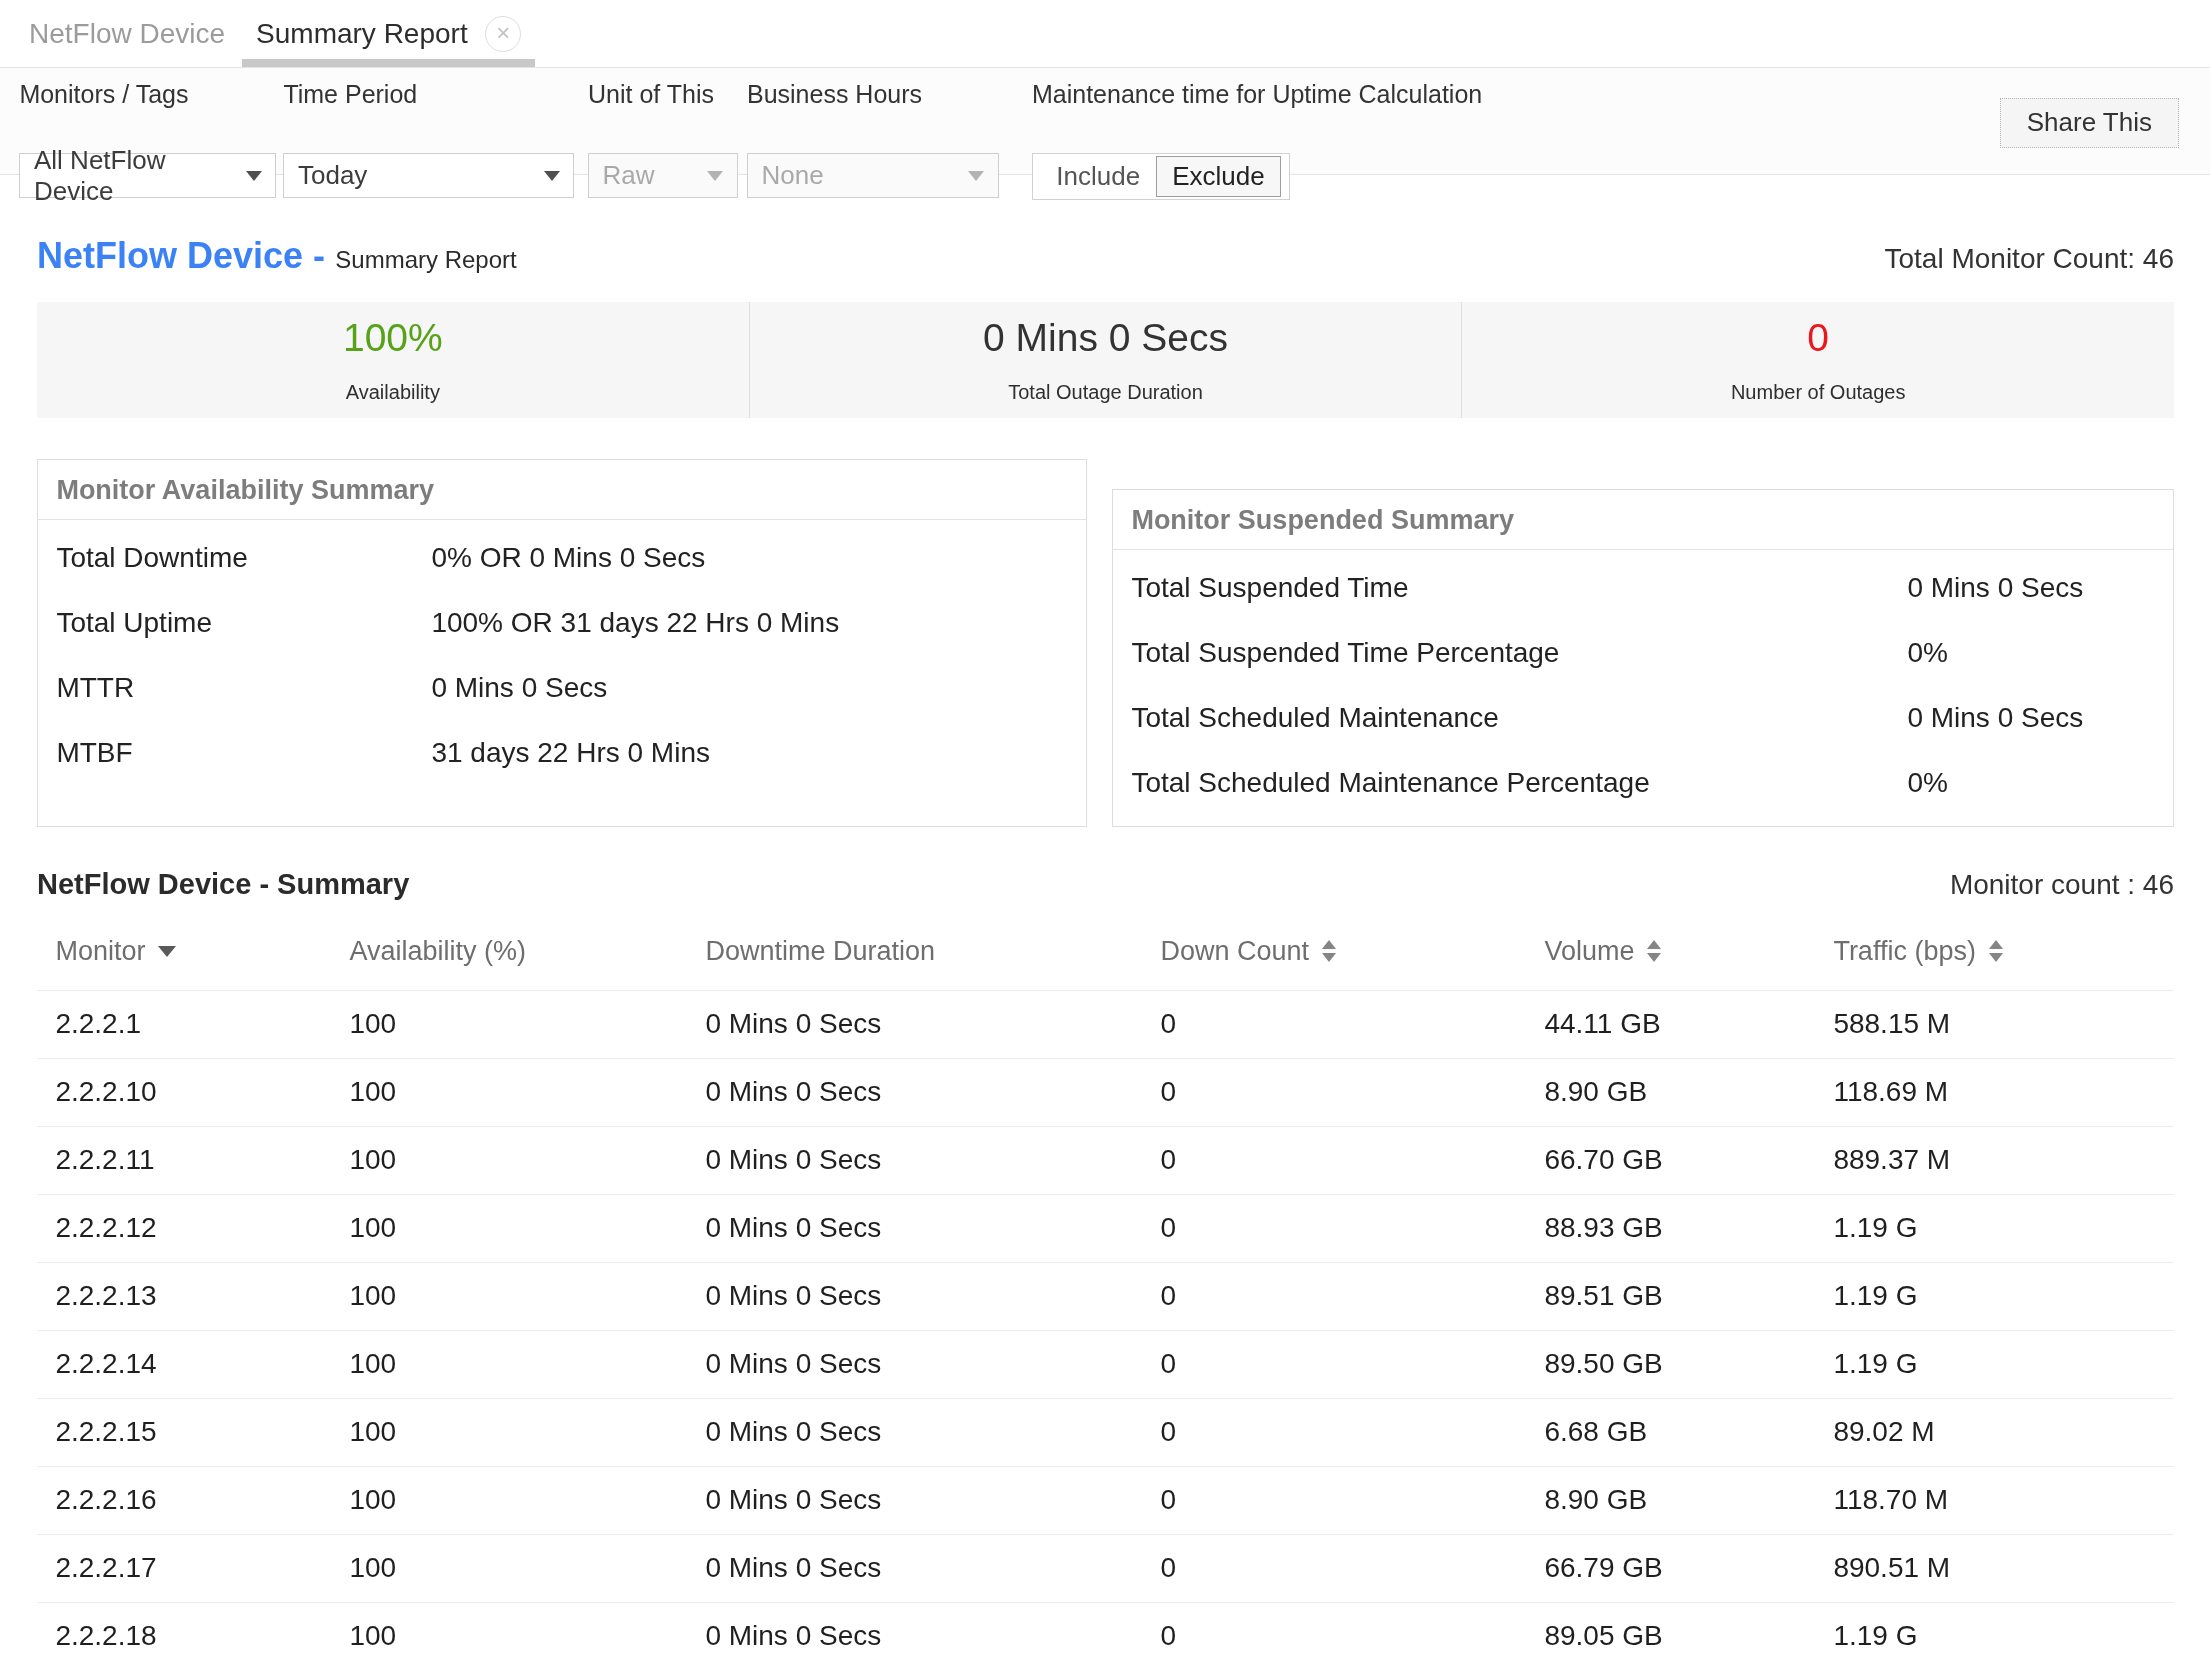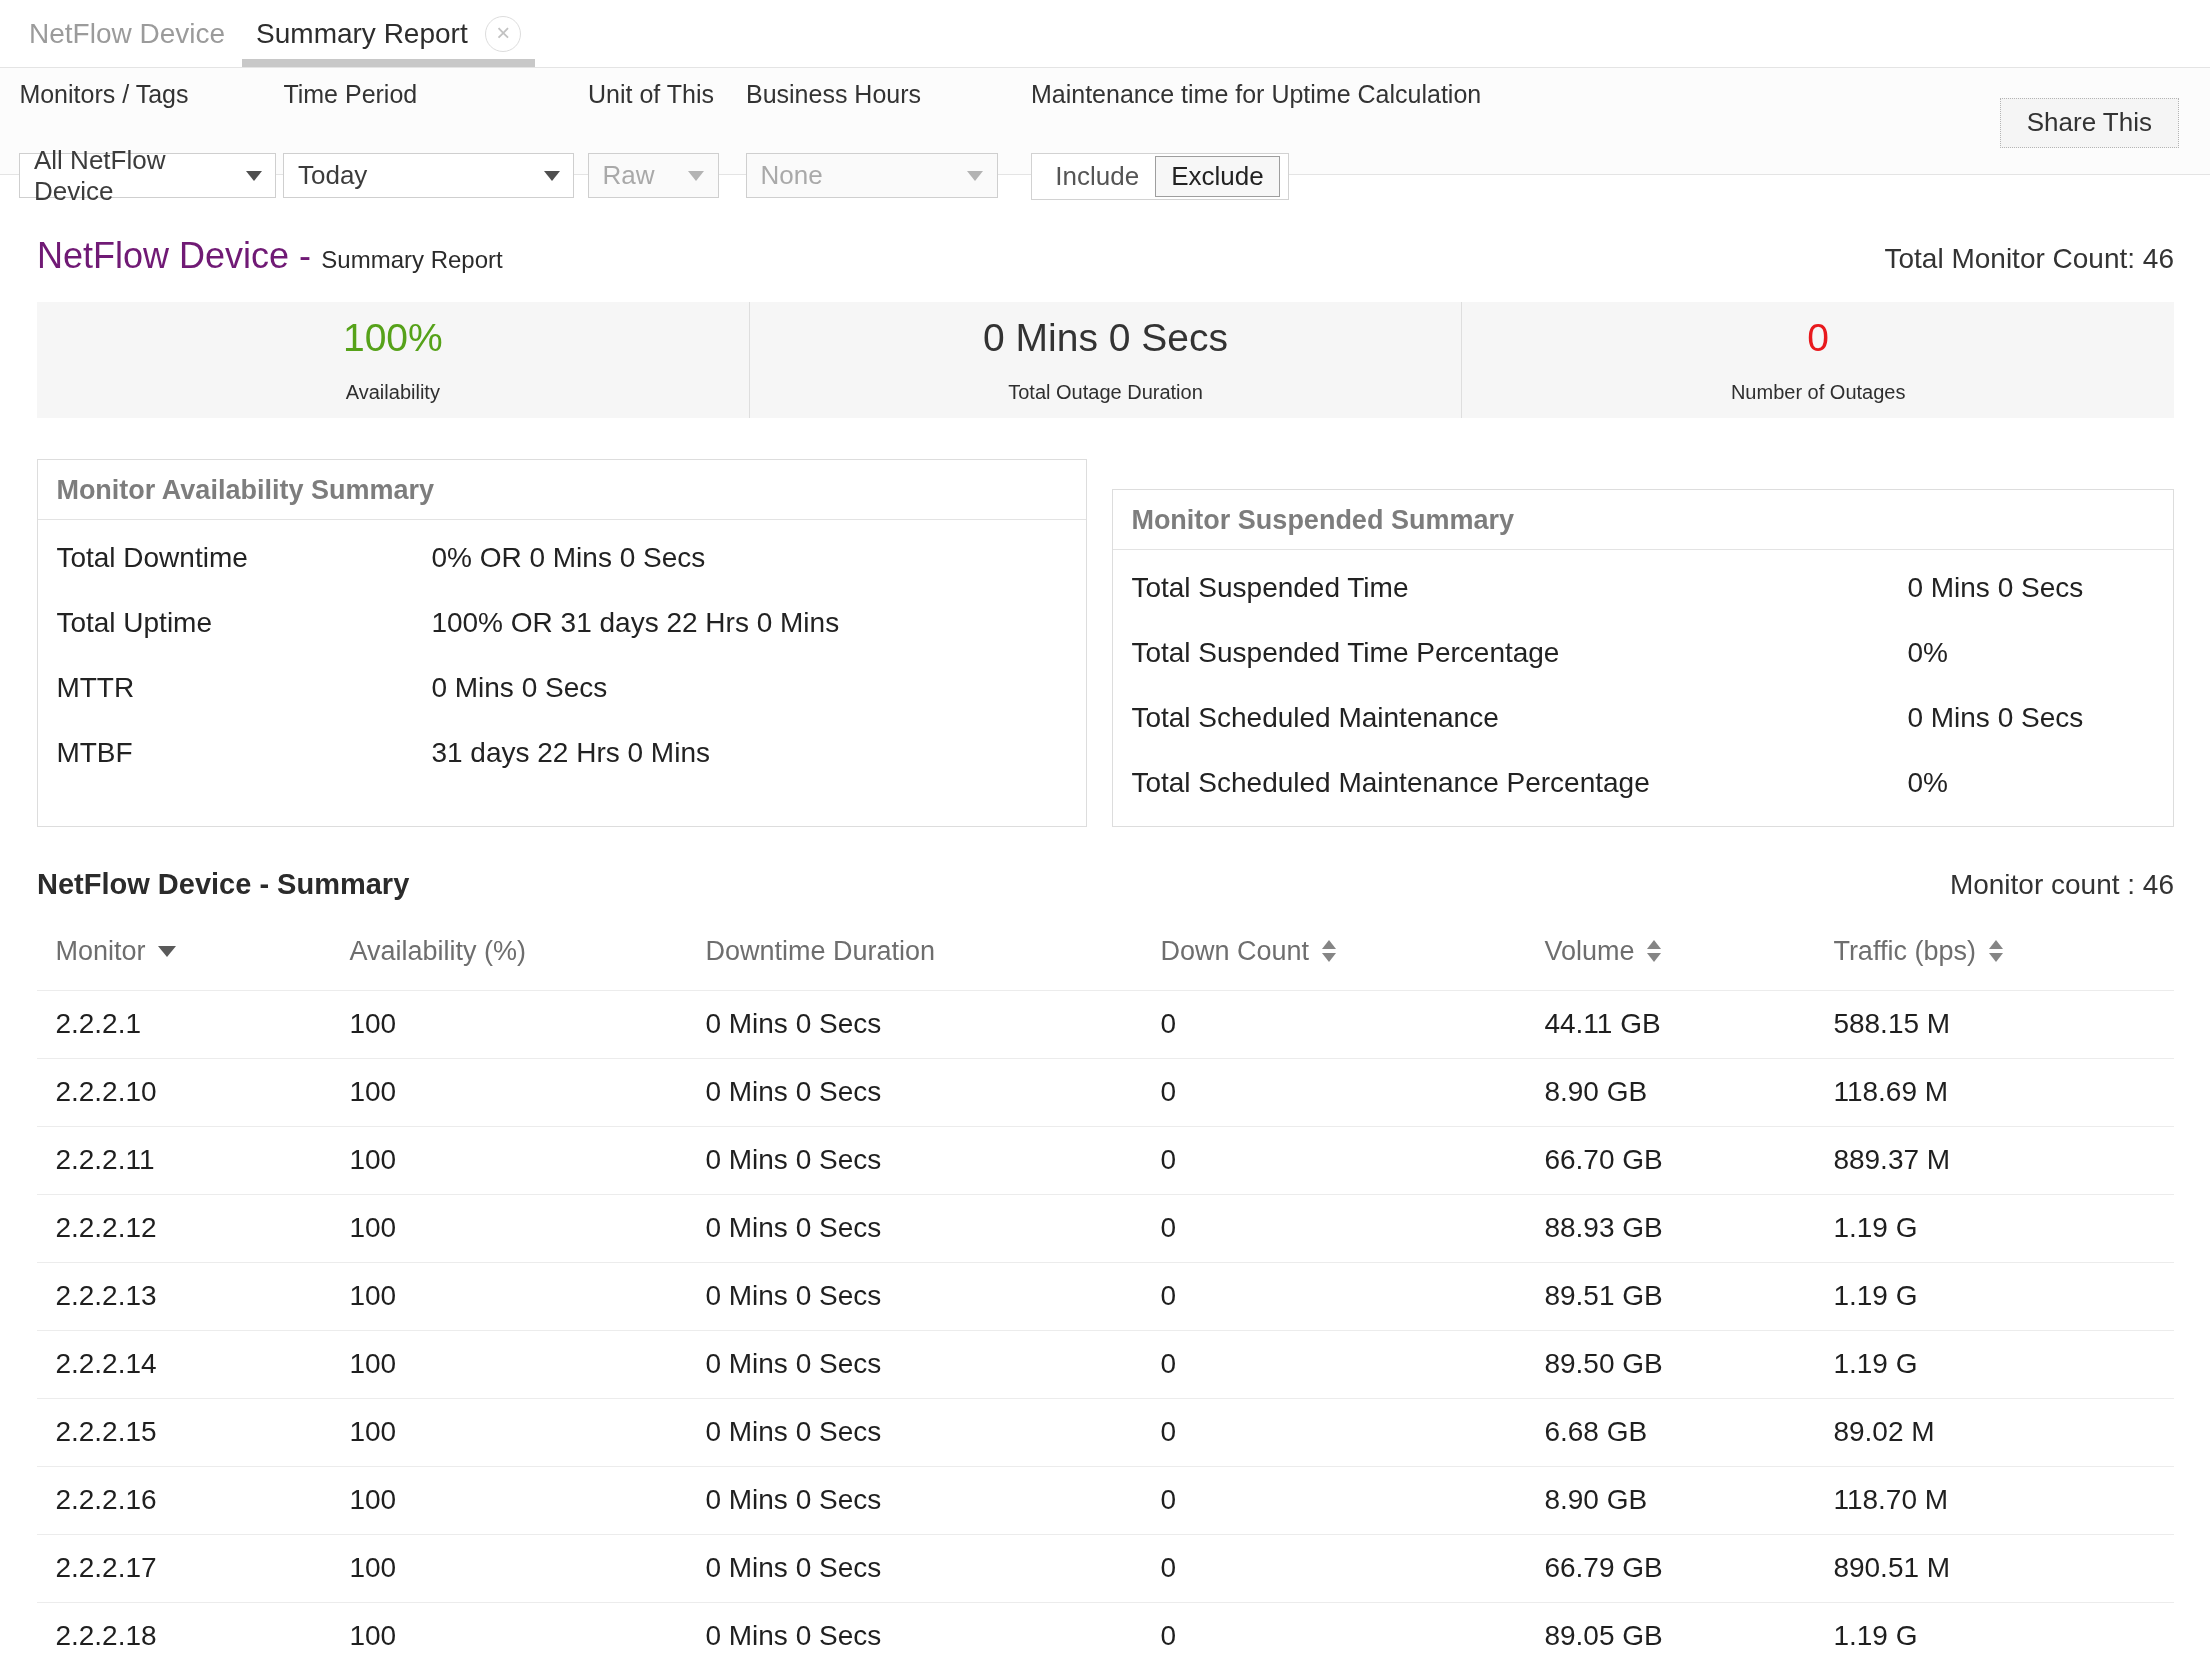--- a/index.html
+++ b/index.html
@@ -37,42 +37,42 @@
   .select {
     height: 45px; border: 1px solid #cfcfcf; background: #fff;
     display: flex; align-items: center; justify-content: space-between;
     padding: 0 13.6px; font-size: 26px; color: #3c3c3c;
   }
   .select.disabled { background: #fafafa; color: #a9a9a9; }
   .caret { width: 0; height: 0; border-left: 8.7px solid transparent; border-right: 8.7px solid transparent; border-top: 10.7px solid #4f4f4f; margin-left: 15.5px; }
   .select.disabled .caret { border-top-color: #b3b3b3; }
   .w-monitors { width: 257px; margin-right: 7px; }
   .w-period   { width: 291px; margin-right: 13.6px; }
-  .w-unit     { width: 131px; margin-right: 27px; }
+  .w-unit     { width: 150px; margin-right: 9px; }
   .w-bhours   { width: 252px; margin-right: 33px; }
   .toggle-box {
     height: 47px; border: 1px solid #d2d2d2; background: #fff;
     display: inline-flex; align-items: center; padding: 0 7.8px; align-self: flex-start;
   }
   .toggle-include { font-size: 26px; color: #555; padding: 3.9px 15.5px; }
   .toggle-exclude {
     font-size: 26px; color: #222; padding: 3.9px 15.5px;
     border: 1px solid #9e9e9e; background: #f7f7f7;
   }
   .share-btn {
     margin-left: auto; align-self: center; margin-top: 3.9px;
     font-size: 26px; color: #333; background: #f5f5f5;
     border: 1px dotted #b5b5b5; padding: 8.7px 26px;
   }
 
   
   .content { padding: 0 37px; }
 
   .report-header { margin-top: 60px; display: flex; justify-content: space-between; align-items: baseline; }
-  .report-title { font-size: 36px; color: #701a75; font-weight: 400; }
+  .report-title { font-size: 36px; color: #3b82f6; font-weight: 700; }
   .report-subtitle { font-size: 24px; color: #2b2b2b; font-weight: 400; margin-left: 5.8px; }
   .total-count { font-size: 28px; color: #333; }
 
   .statband { margin-top: 25px; background: #f6f6f6; height: 116px; display: flex; }
   .stat-card { flex: 1; display: flex; flex-direction: column; align-items: center; justify-content: center; }
   .stat-card + .stat-card { border-left: 1px solid #dedede; }
   .stat-value { font-size: 39px; }
   .stat-label { font-size: 20px; color: #2f2f2f; margin-top: 21.3px; }
 
   .panels { margin-top: 41px; display: flex; gap: 25px; }

